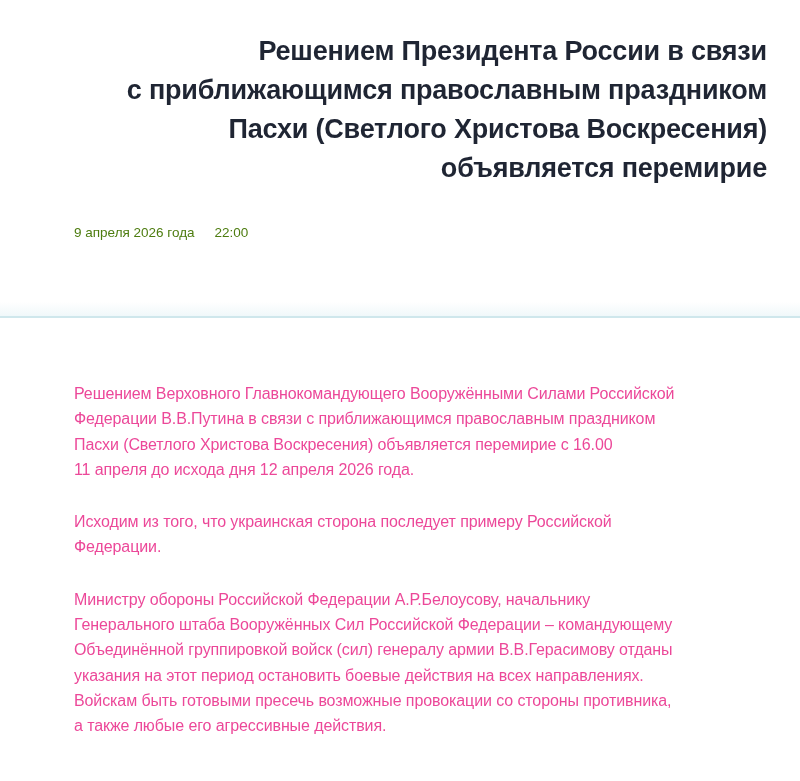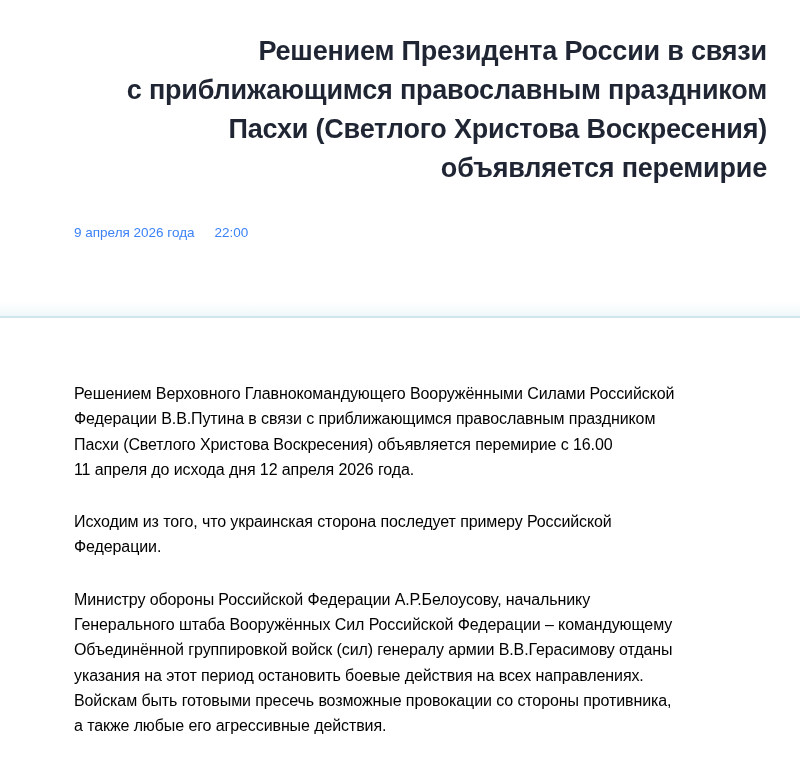--- a/index.html
+++ b/index.html
@@ -75,29 +75,29 @@
 </head>
 <body style="background: rgb(255, 255, 255);">
 
 <div class="page">
 
   <h1 class="article-title" style="color: rgb(31, 37, 51); text-align: right;">Решением Президента России в связи
 с приближающимся православным праздником
 Пасхи (Светлого Христова Воскресения)
 объявляется перемирие</h1>
 
-  <div class="meta" style="color: #3b82f6;">
+  <div class="meta" style="color: #4d7c0f;">
     <span class="date">9 апреля 2026 года</span>
     <span class="time">22:00</span>
   </div>
 
   <div class="divider-fade"></div>
   <div class="divider" style="background: rgb(207, 231, 236);"></div>
 
-  <div class="article-body" style="color: #000000;">
+  <div class="article-body" style="color: #ec4899;">
     <p>Решением Верховного Главнокомандующего Вооружёнными Силами Российской
 Федерации В.В.Путина в связи с приближающимся православным праздником
 Пасхи (Светлого Христова Воскресения) объявляется перемирие с 16.00
 11 апреля до исхода дня 12 апреля 2026 года.</p>
     <p>Исходим из того, что украинская сторона последует примеру Российской
 Федерации.</p>
     <p>Министру обороны Российской Федерации А.Р.Белоусову, начальнику
 Генерального штаба Вооружённых Сил Российской Федерации – командующему
 Объединённой группировкой войск (сил) генералу армии В.В.Герасимову отданы
 указания на этот период остановить боевые действия на всех направлениях.

